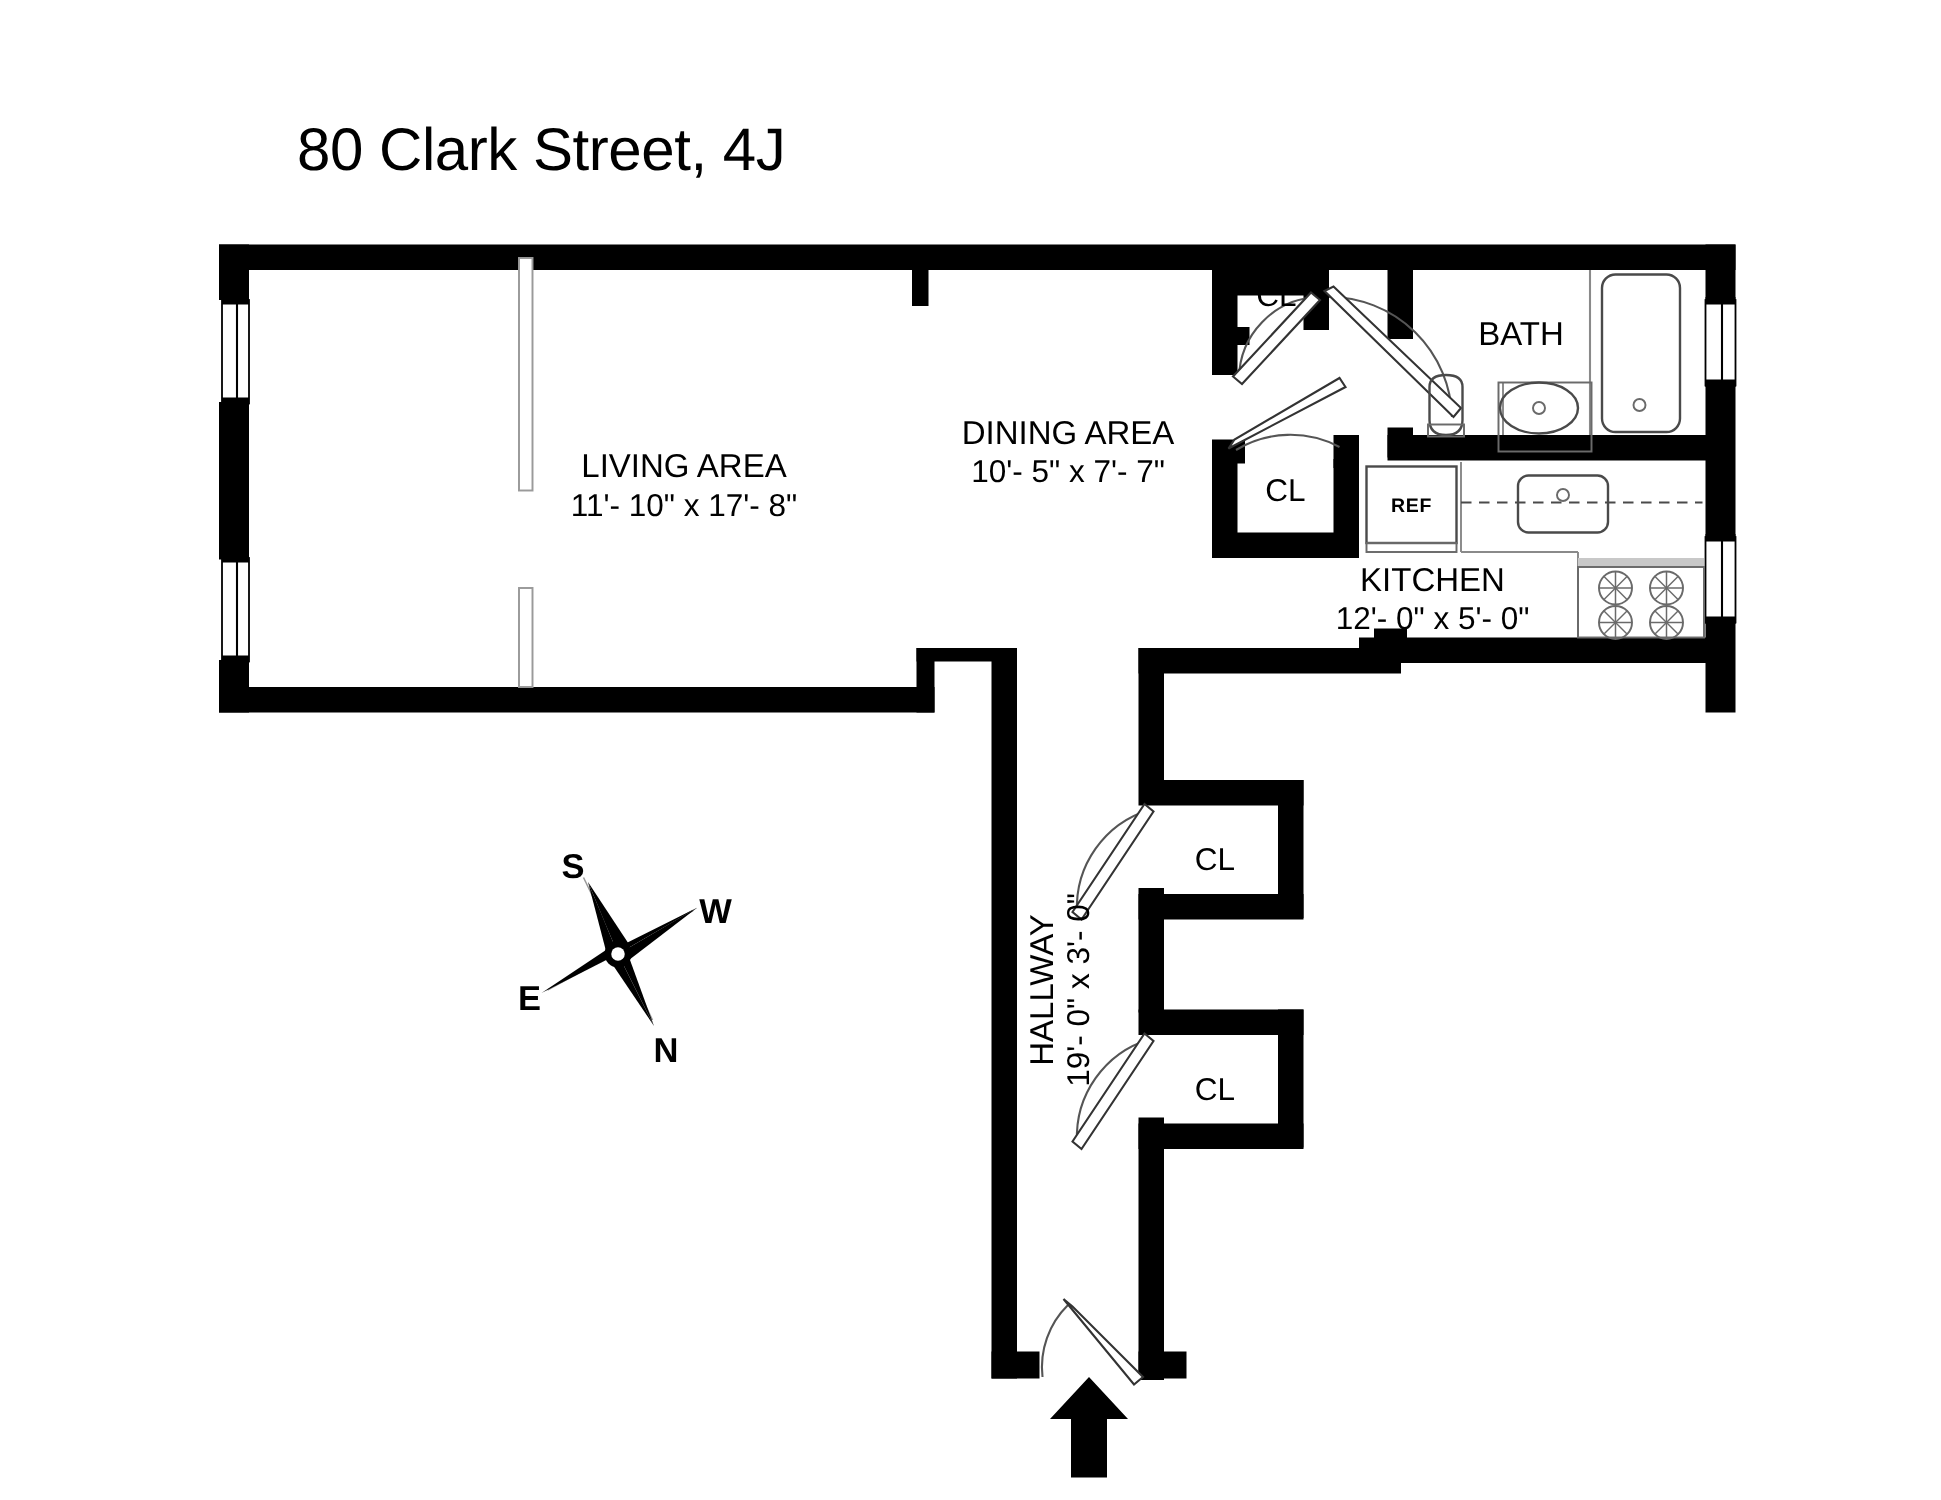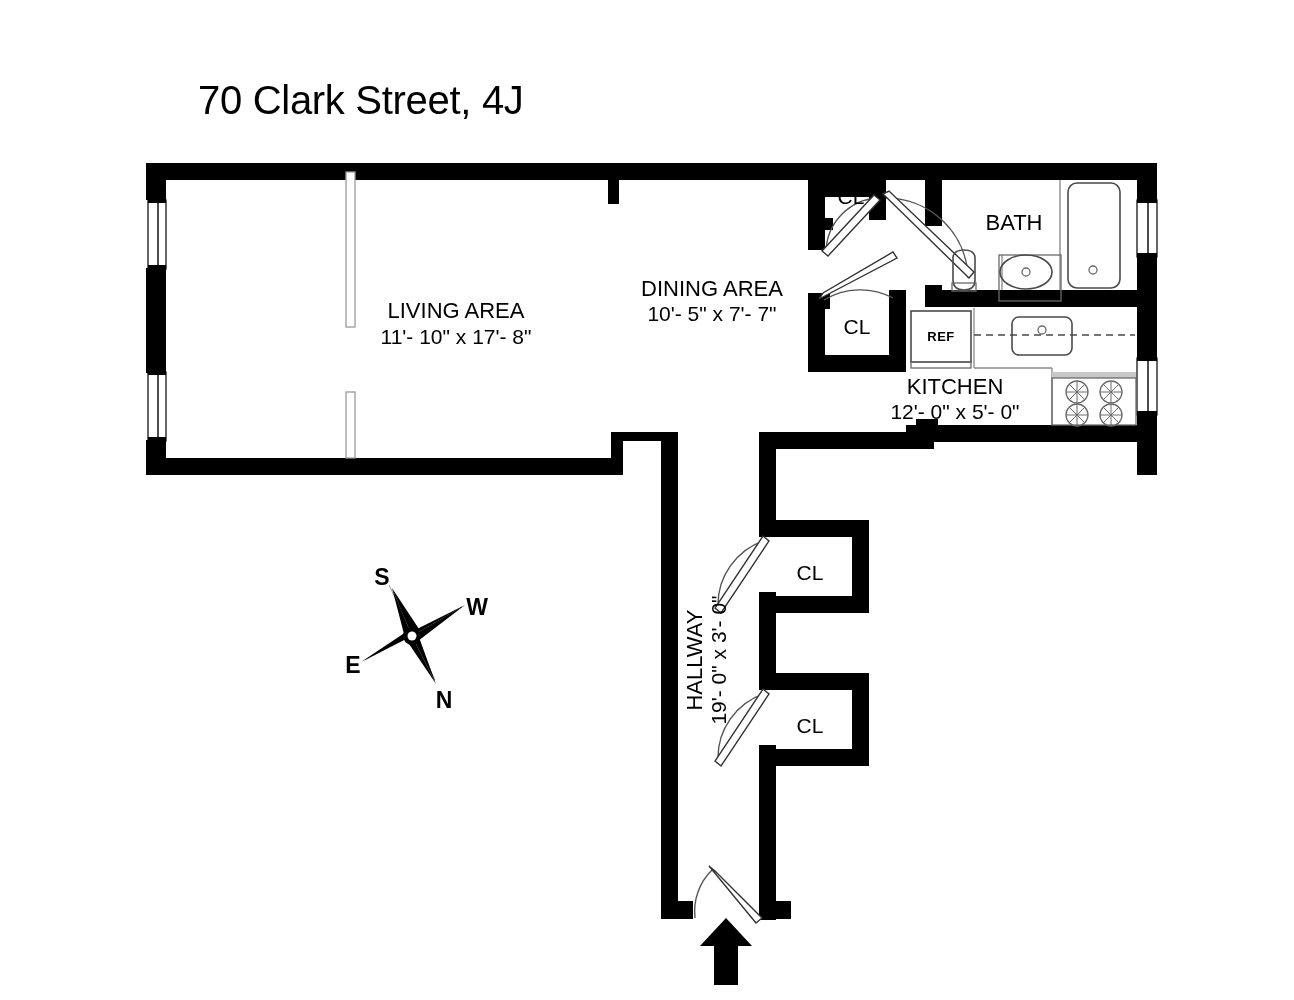--- a/index.html
+++ b/index.html
@@ -99,21 +99,21 @@
     font-family: "Liberation Sans", sans-serif;
     font-size: 23px;
     font-weight: bold;
     fill: #000000;
     text-anchor: middle;
   }
 </style>
 </head>
 <body>
 
-<div id="plan-title">70 Clark Street, 4J</div>
+<div id="plan-title">80 Clark Street, 4J</div>
 
 <svg id="floorplan-svg" viewBox="0 0 1294 1000">
 
   <g>
 
     <rect class="wall" x="146" y="163" width="1011" height="17"></rect>
 
     <rect class="wall" x="146" y="163" width="20" height="37"></rect>
     <rect class="wall" x="146" y="268" width="20" height="105"></rect>
     <rect class="wall" x="146" y="440" width="20" height="35"></rect>

